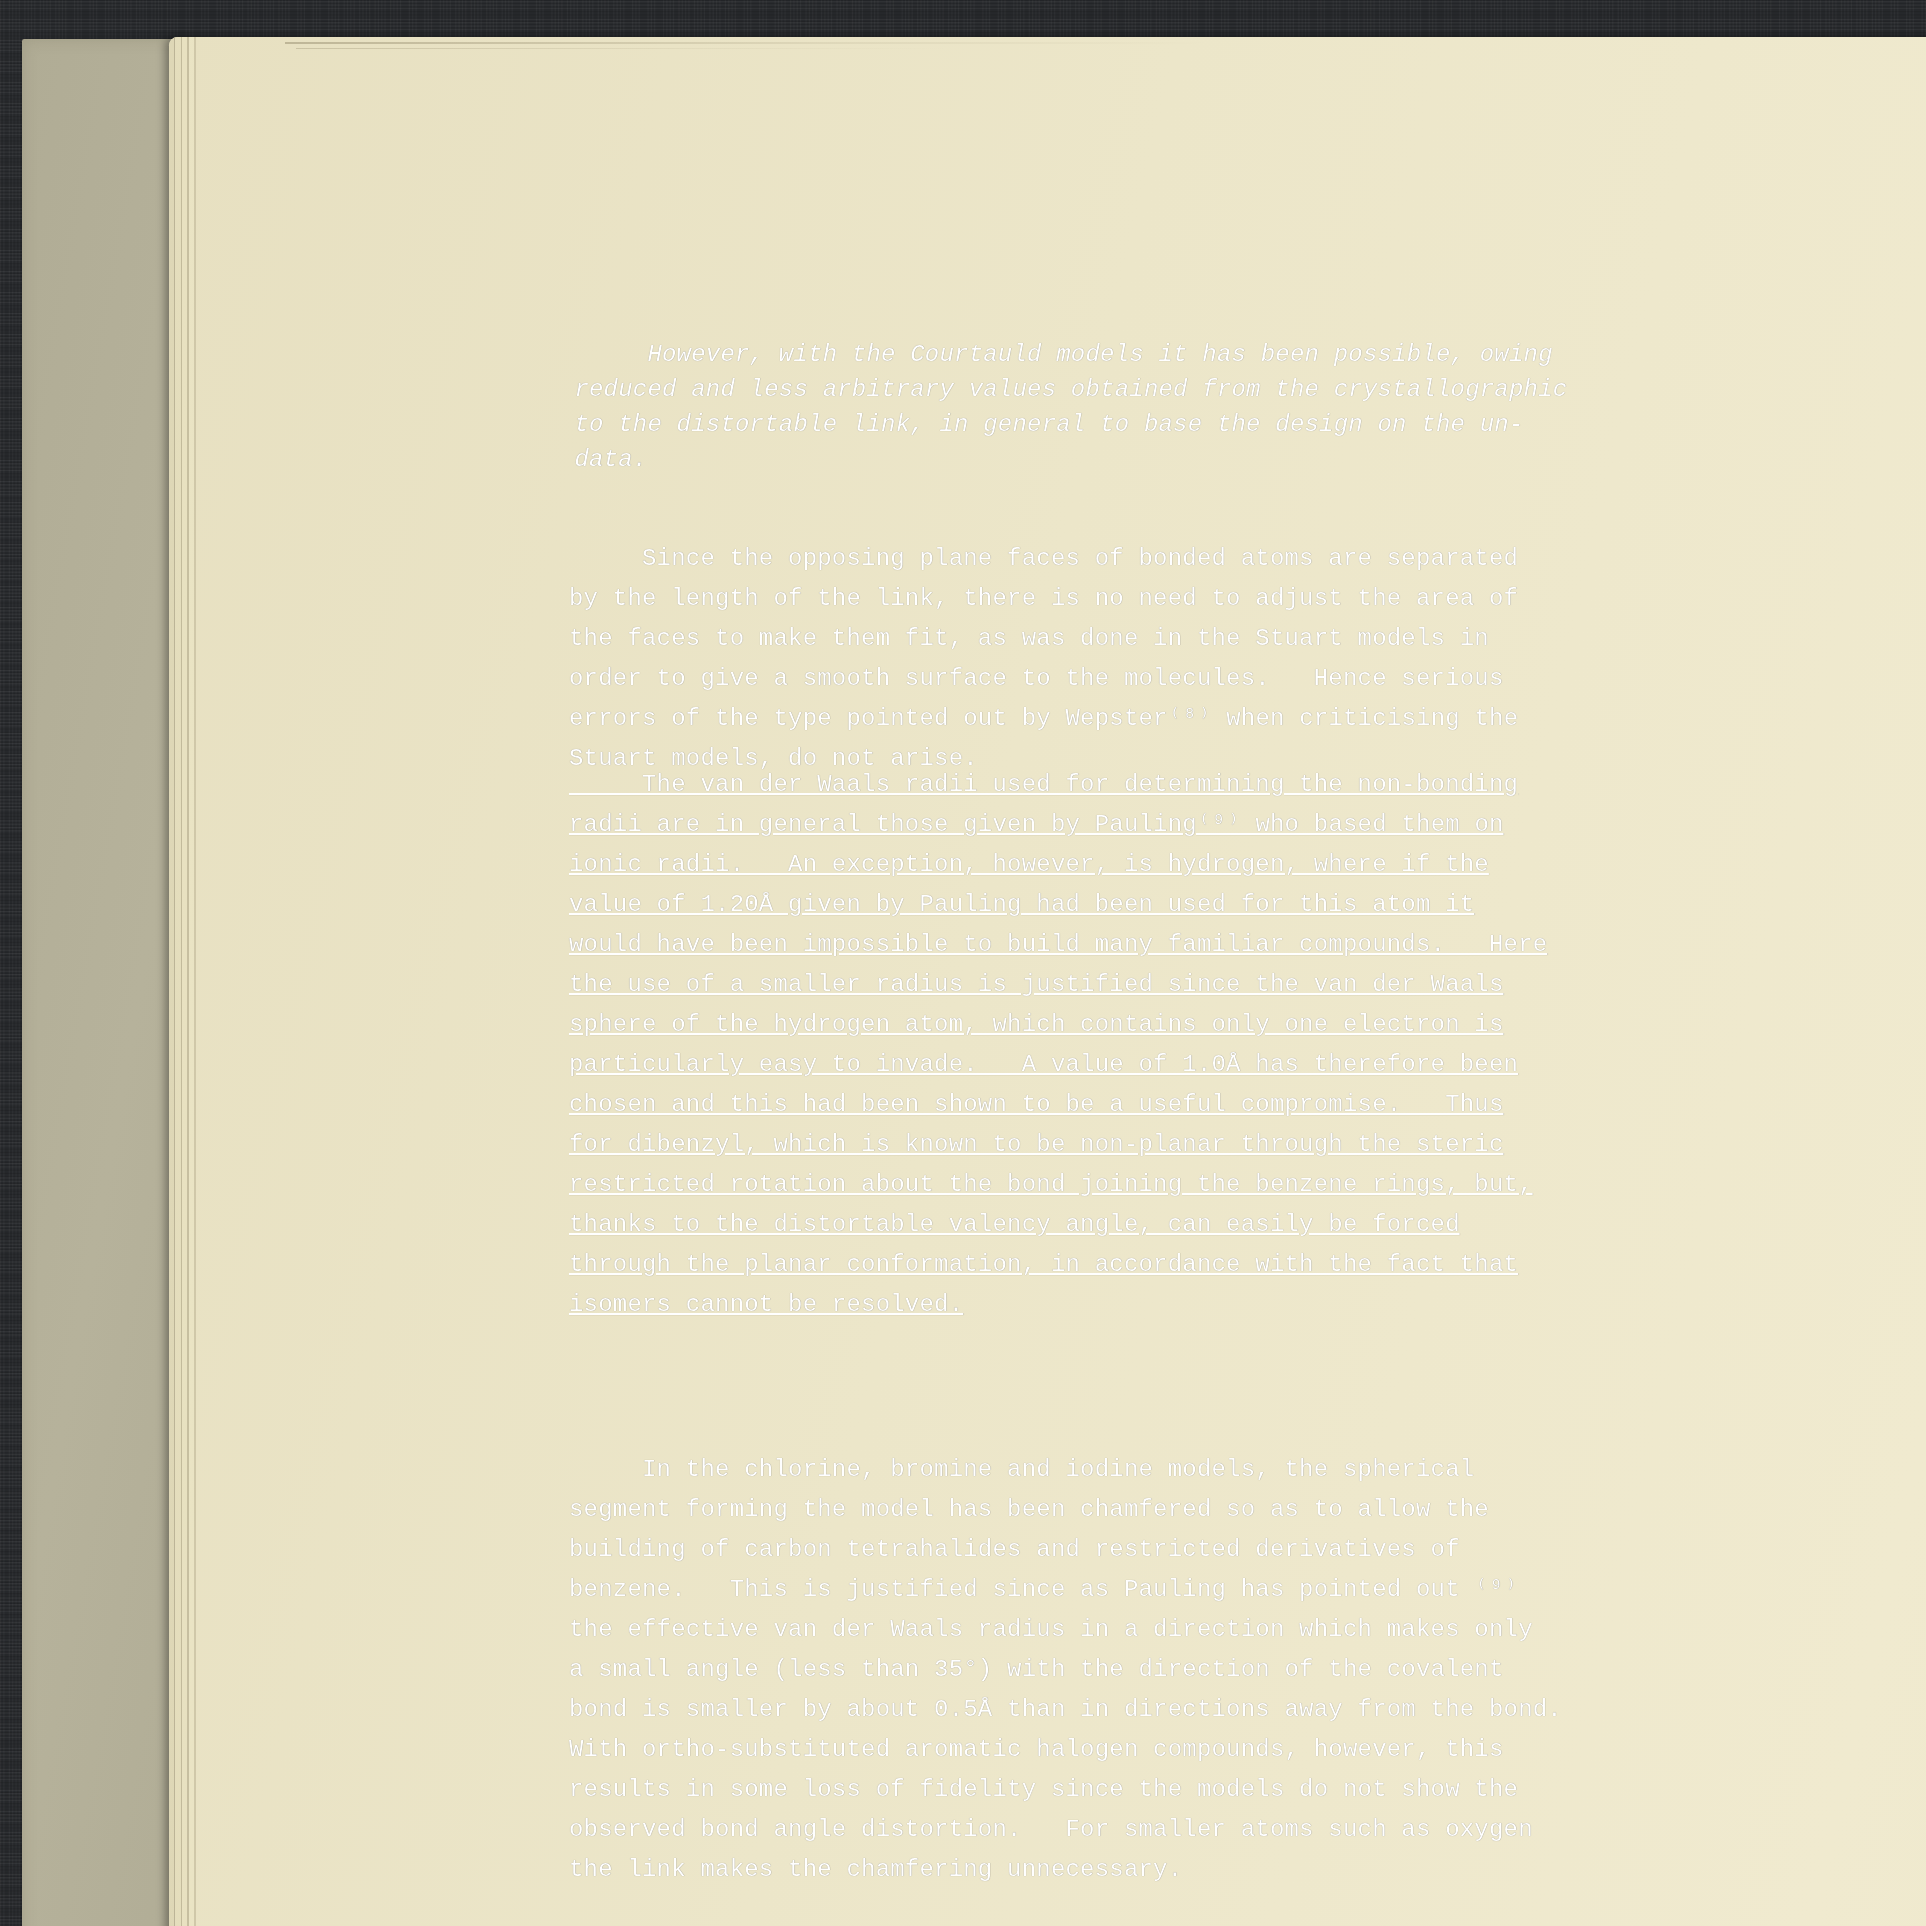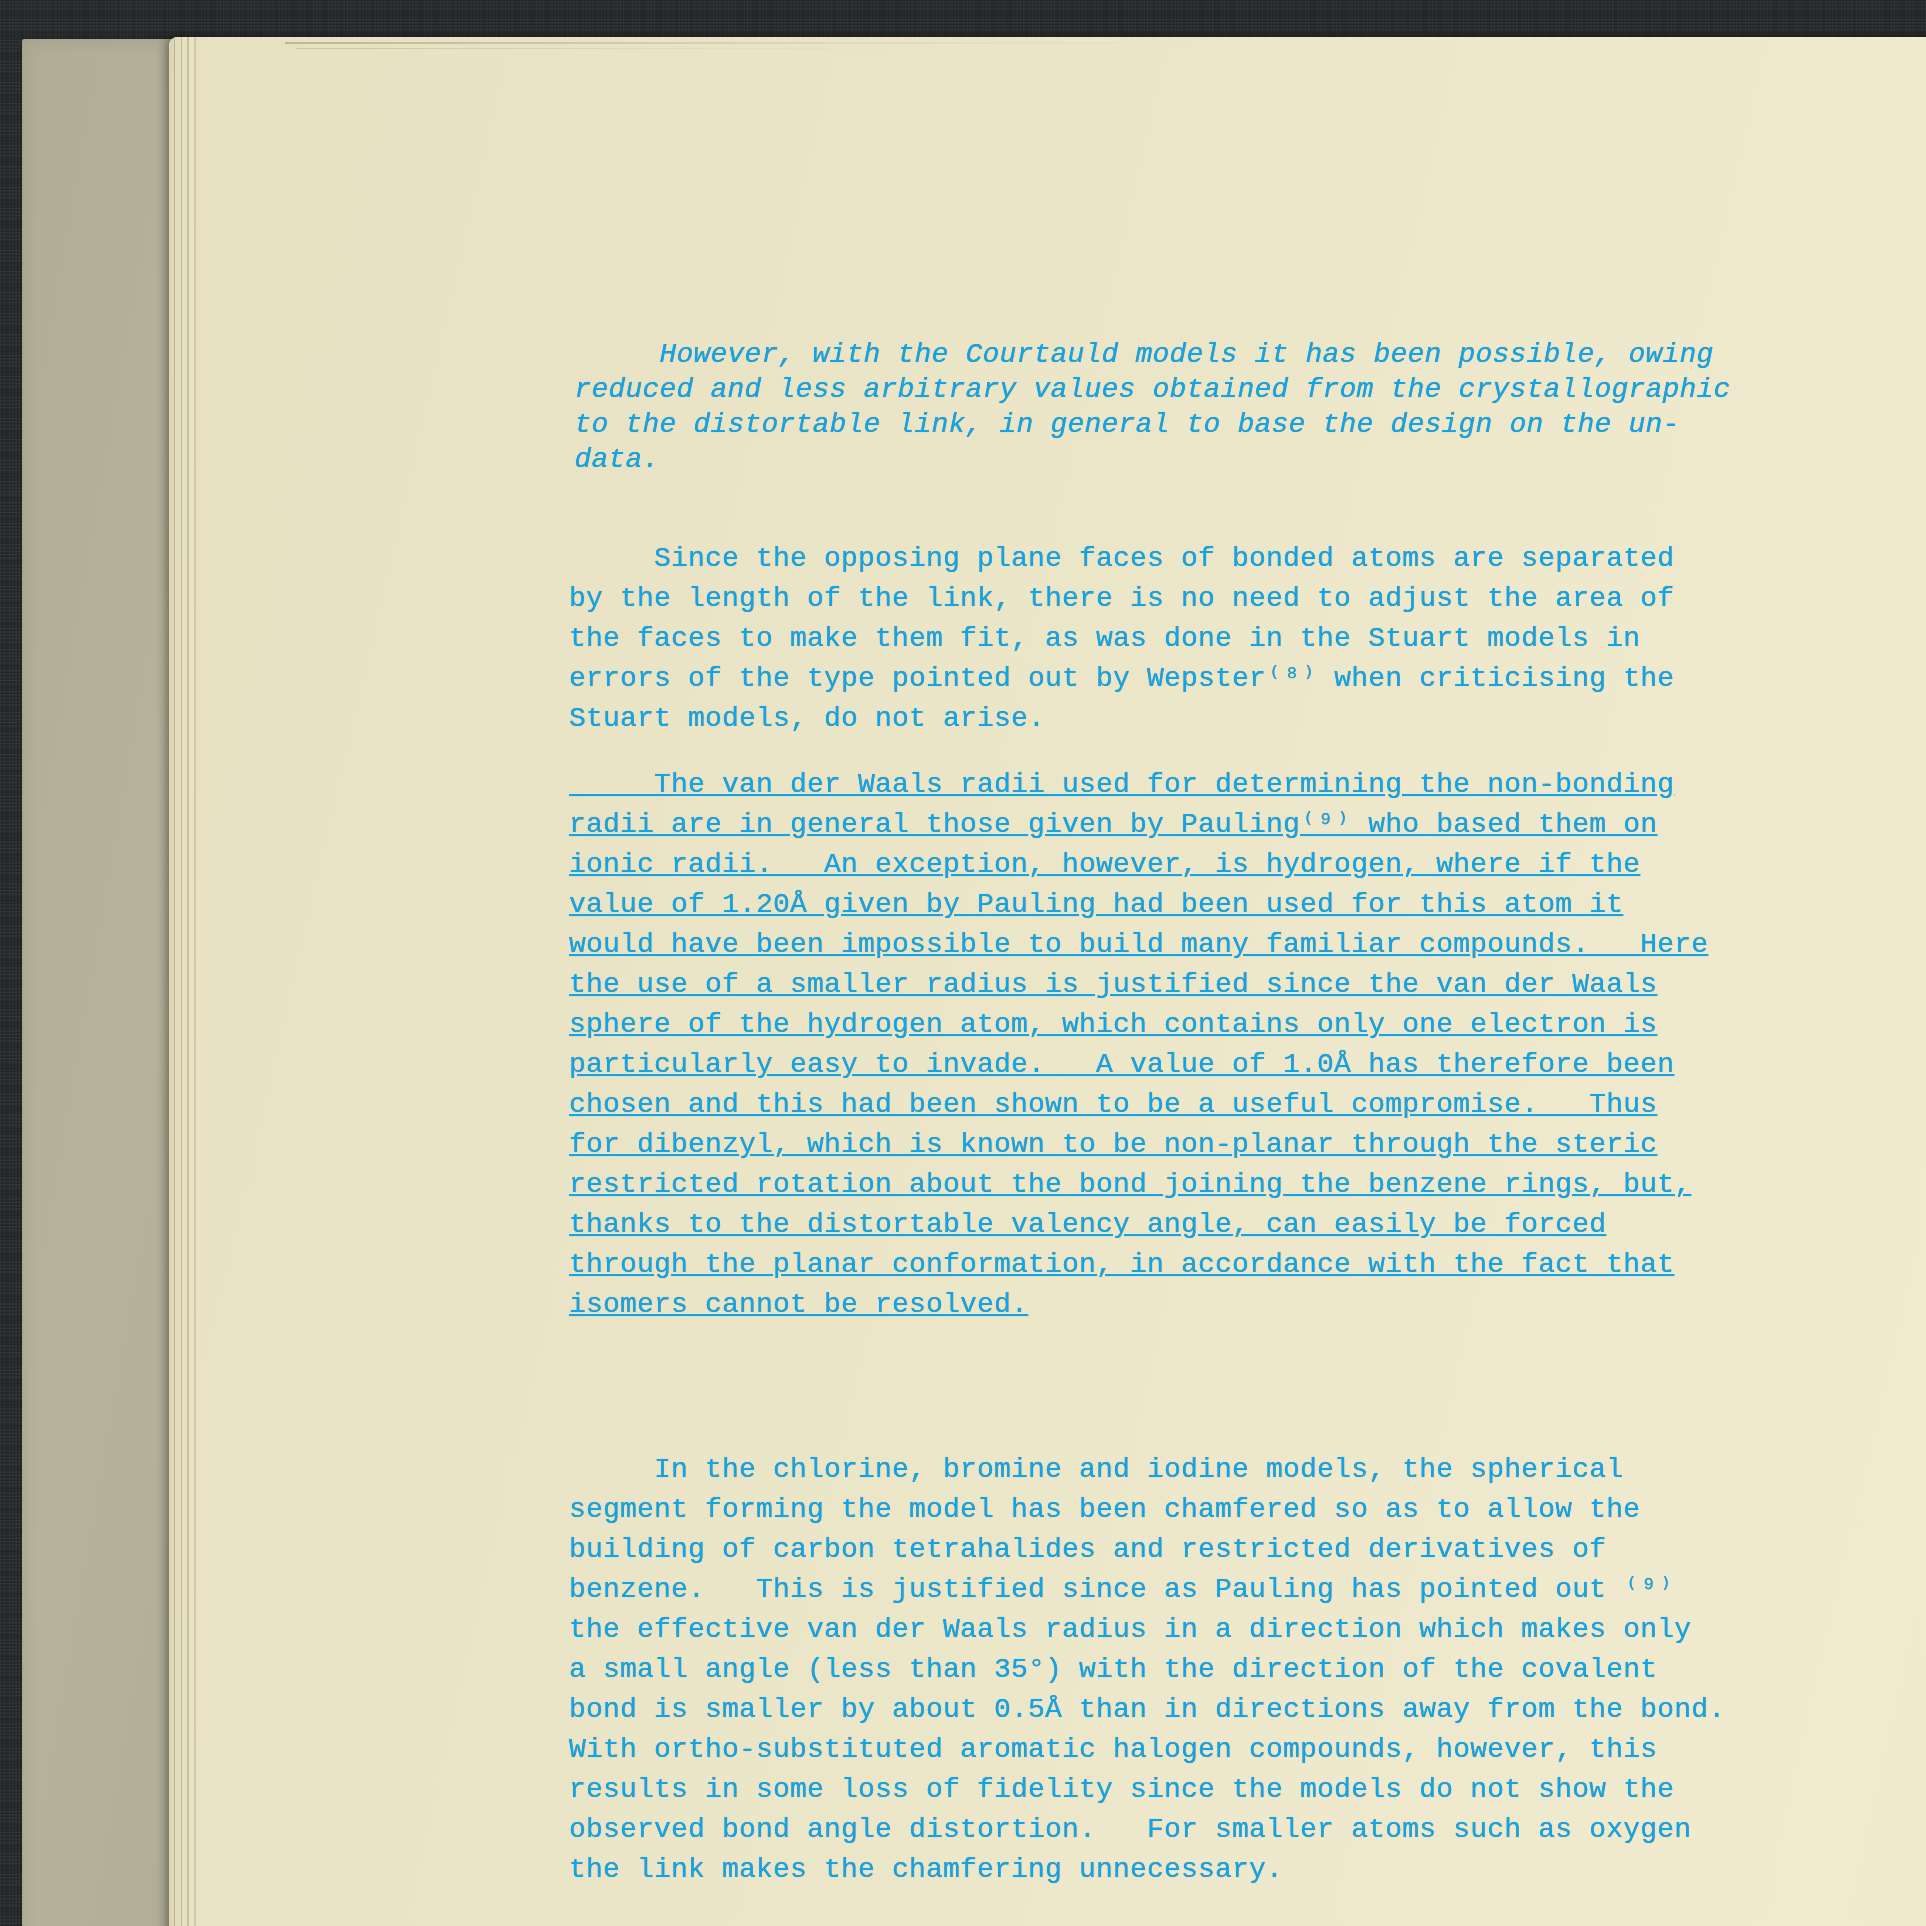--- a/index.html
+++ b/index.html
@@ -39,22 +39,22 @@
   
   .top-edge-line{
     position:absolute;height:1.2px;background:linear-gradient(90deg,rgba(140,130,100,0.45),rgba(140,130,100,0.12) 60%,rgba(140,130,100,0) 100%);
   }
   .top-edge-line.a{left:116px;top:5.4px;width:925px;}
   .top-edge-line.b{left:127px;top:10.8px;width:655px;opacity:.7;}
   
   #text-block{position:absolute;left:569px;top:0;width:1425px;height:2662px;}
   .para{
     position:absolute;left:0;
-    font-size:28px;line-height:40px;letter-spacing:0.2px;
-    color:#0ea5e9;
+    font-size:24px;line-height:40px;letter-spacing:0.2px;
+    color:#ffffff;
     text-shadow:0 0 0.8px rgba(63,61,55,0.45), 0.2px 0.2px 0 rgba(63,61,55,0.25);
   }
   .para.italic{font-style:italic;line-height:35px;left:5.4px;}
   .para:nth-child(1){top:337px;}
   .para:nth-child(2){top:539px;}
   .para:nth-child(3){top:765px;text-decoration:underline;}
   .para:nth-child(4){top:1450px;}
   .para:nth-child(5){top:1957px;}
   .line{white-space:pre;}
 </style>
@@ -74,20 +74,21 @@
     <div class="para italic">
       <div class="line">     However, with the Courtauld models it has been possible, owing</div>
       <div class="line">reduced and less arbitrary values obtained from the crystallographic</div>
       <div class="line">to the distortable link, in general to base the design on the un-</div>
       <div class="line">data.</div>
     </div>
     <div class="para">
       <div class="line">     Since the opposing plane faces of bonded atoms are separated</div>
       <div class="line">by the length of the link, there is no need to adjust the area of</div>
       <div class="line">the faces to make them fit, as was done in the Stuart models in</div>
+      <div class="line">order to give a smooth surface to the molecules.   Hence serious</div>
       <div class="line">errors of the type pointed out by Wepster⁽⁸⁾ when criticising the</div>
       <div class="line">Stuart models, do not arise.</div>
     </div>
     <div class="para">
       <div class="line">     The van der Waals radii used for determining the non-bonding</div>
       <div class="line">radii are in general those given by Pauling⁽⁹⁾ who based them on</div>
       <div class="line">ionic radii.   An exception, however, is hydrogen, where if the</div>
       <div class="line">value of 1.20Å given by Pauling had been used for this atom it</div>
       <div class="line">would have been impossible to build many familiar compounds.   Here</div>
       <div class="line">the use of a smaller radius is justified since the van der Waals</div>

